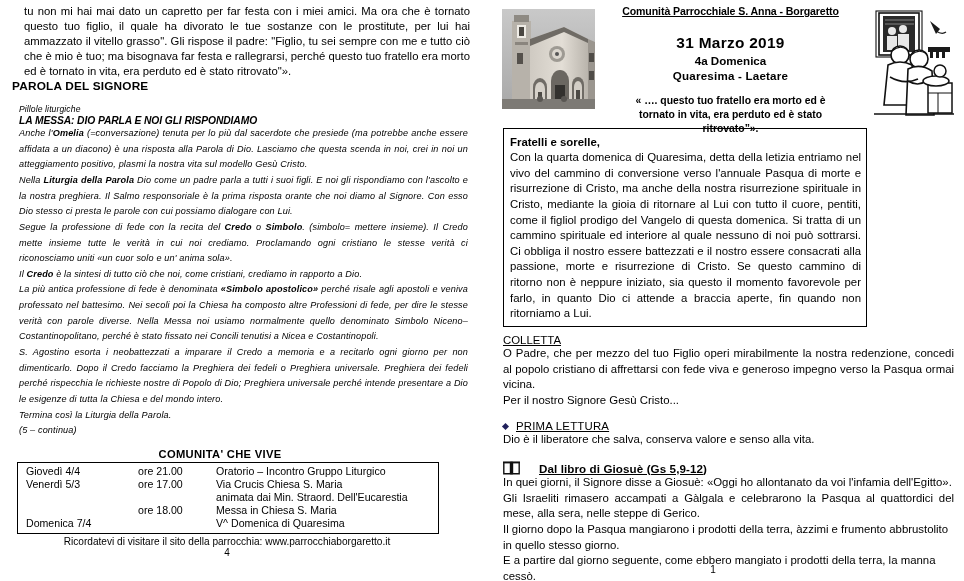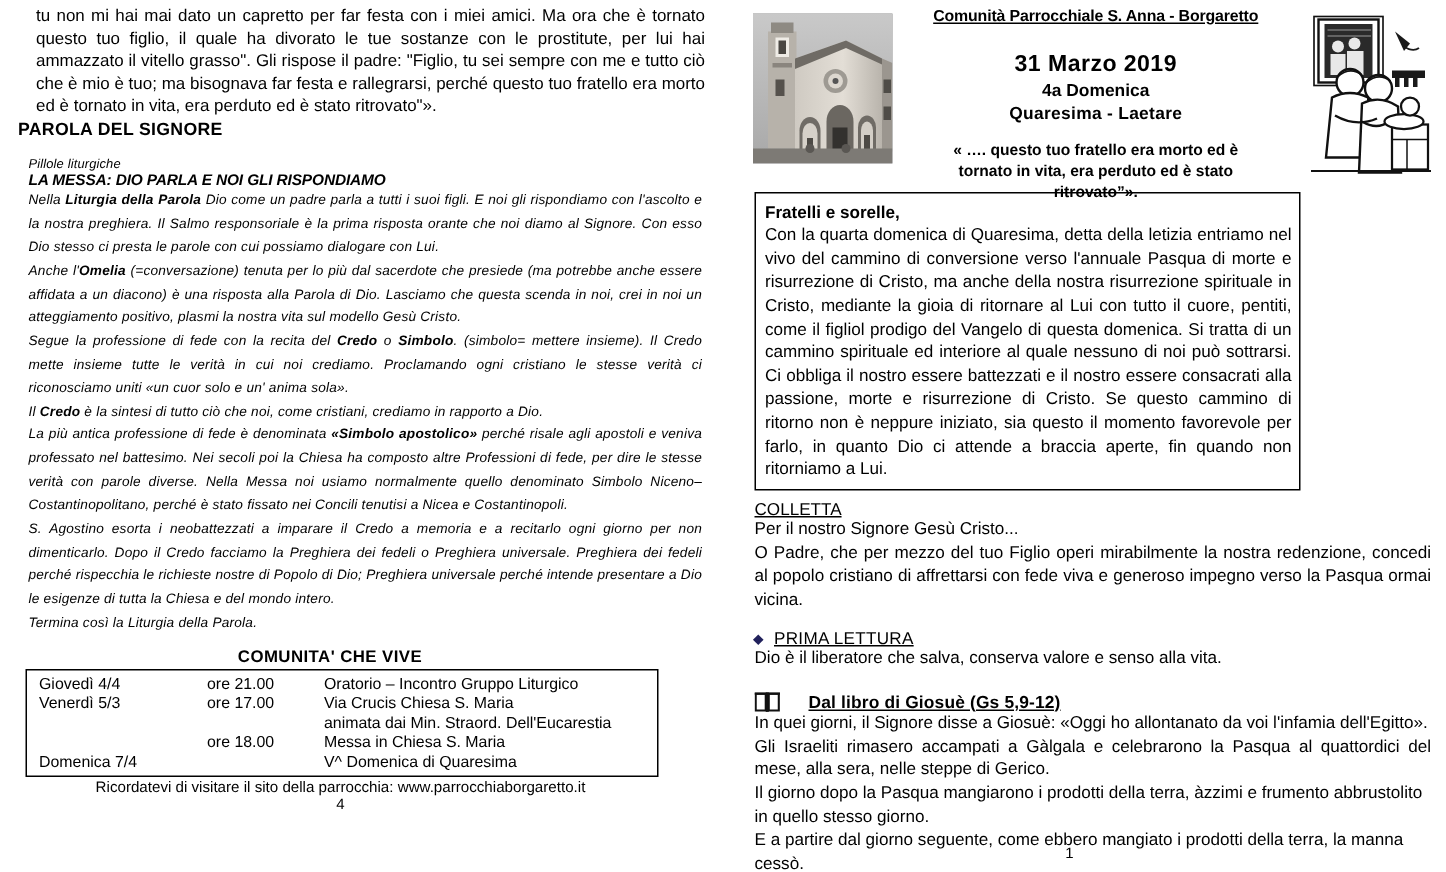--- a/index.html
+++ b/index.html
@@ -238,27 +238,28 @@
 
     <div class="gospel-body">tu non mi hai mai dato un capretto per far festa con i miei amici. Ma ora che è tornato questo tuo figlio, il quale ha divorato le tue sostanze con le prostitute, per lui hai ammazzato il vitello grasso". Gli rispose il padre: "Figlio, tu sei sempre con me e tutto ciò che è mio è tuo; ma bisognava far festa e rallegrarsi, perché questo tuo fratello era morto ed è tornato in vita, era perduto ed è stato ritrovato"».</div>
 
     <div class="parola">PAROLA DEL SIGNORE</div>
 
     <div class="pillole-label">Pillole liturgiche</div>
 
     <div class="pillole-title">LA MESSA: DIO PARLA E NOI GLI RISPONDIAMO</div>
 
     <div class="ital-block">
+      <p>Anche l'<b>Omelia</b> (=conversazione) tenuta per lo più dal sacerdote che presiede (ma potrebbe anche essere affidata a un diacono) è una risposta alla Parola di Dio. Lasciamo che questa scenda in noi, crei in noi un atteggiamento positivo, plasmi la nostra vita sul modello Gesù Cristo.</p>
       <p>Nella <b>Liturgia della Parola</b> Dio come un padre parla a tutti i suoi figli. E noi gli rispondiamo con l'ascolto e la nostra preghiera. Il Salmo responsoriale è la prima risposta orante che noi diamo al Signore. Con esso Dio stesso ci presta le parole con cui possiamo dialogare con Lui.</p>
-      <p>Anche l'<b>Omelia</b> (=conversazione) tenuta per lo più dal sacerdote che presiede (ma potrebbe anche essere affidata a un diacono) è una risposta alla Parola di Dio. Lasciamo che questa scenda in noi, crei in noi un atteggiamento positivo, plasmi la nostra vita sul modello Gesù Cristo.</p>
       <p>Segue la professione di fede con la recita del <b>Credo</b> o <b>Simbolo</b>. (simbolo= mettere insieme). Il Credo mette insieme tutte le verità in cui noi crediamo. Proclamando ogni cristiano le stesse verità ci riconosciamo uniti «un cuor solo e un' anima sola».</p>
       <p>Il <b>Credo</b> è la sintesi di tutto ciò che noi, come cristiani, crediamo in rapporto a Dio.</p>
       <p>La più antica professione di fede è denominata <b>«Simbolo apostolico»</b> perché risale agli apostoli e veniva professato nel battesimo. Nei secoli poi la Chiesa ha composto altre Professioni di fede, per dire le stesse verità con parole diverse. Nella Messa noi usiamo normalmente quello denominato Simbolo Niceno–Costantinopolitano, perché è stato fissato nei Concili tenutisi a Nicea e Costantinopoli.</p>
       <p>S. Agostino esorta i neobattezzati a imparare il Credo a memoria e a recitarlo ogni giorno per non dimenticarlo. Dopo il Credo facciamo la Preghiera dei fedeli o Preghiera universale. Preghiera dei fedeli perché rispecchia le richieste nostre di Popolo di Dio; Preghiera universale perché intende presentare a Dio le esigenze di tutta la Chiesa e del mondo intero.</p>
       <p>Termina così la Liturgia della Parola.</p>
+      <p>(5 – continua)</p>
     </div>
 
     <div class="comunita-head">COMUNITA' CHE VIVE</div>
 
     <div class="events-table">
       <table>
         <tbody>
           <tr>
             <td class="ev-day">Giovedì 4/4</td>
             <td class="ev-time">ore 21.00</td>
@@ -411,22 +412,22 @@
         </svg>
       </div>
     </div>
 
     <div class="intro-box">
       <span class="hail">Fratelli e sorelle,</span>
       <p>Con la quarta domenica di Quaresima, detta della letizia entriamo nel vivo del cammino di conversione verso l'annuale Pasqua di morte e risurrezione di Cristo, ma anche della nostra risurrezione spirituale in Cristo, mediante la gioia di ritornare al Lui con tutto il cuore, pentiti, come il figliol prodigo del Vangelo di questa domenica. Si tratta di un cammino spirituale ed interiore al quale nessuno di noi può sottrarsi. Ci obbliga il nostro essere battezzati e il nostro essere consacrati alla passione, morte e risurrezione di Cristo. Se questo cammino di ritorno non è neppure iniziato, sia questo il momento favorevole per farlo, in quanto Dio ci attende a braccia aperte, fin quando non ritorniamo a Lui.</p>
     </div>
 
     <div class="sec-title">COLLETTA</div>
+    <p class="body-text">O Padre, che per mezzo del tuo Figlio operi mirabilmente la nostra redenzione, concedi al popolo cristiano di affrettarsi con fede viva e generoso impegno verso la Pasqua ormai vicina.</p>
     <p class="body-text nojust">Per il nostro Signore Gesù Cristo...</p>
-    <p class="body-text">O Padre, che per mezzo del tuo Figlio operi mirabilmente la nostra redenzione, concedi al popolo cristiano di affrettarsi con fede viva e generoso impegno verso la Pasqua ormai vicina.</p>
 
     <div class="bullet-row">
       <span class="bullet-diamond"></span>
       <span class="bullet-label">PRIMA LETTURA</span>
     </div>
     <p class="body-text nojust">Dio è il liberatore che salva, conserva valore e senso alla vita.</p>
 
     <div class="reading-head">
       <span class="book-icon">
         <svg width="17" height="14" viewBox="0 0 17 14" aria-hidden="true">

